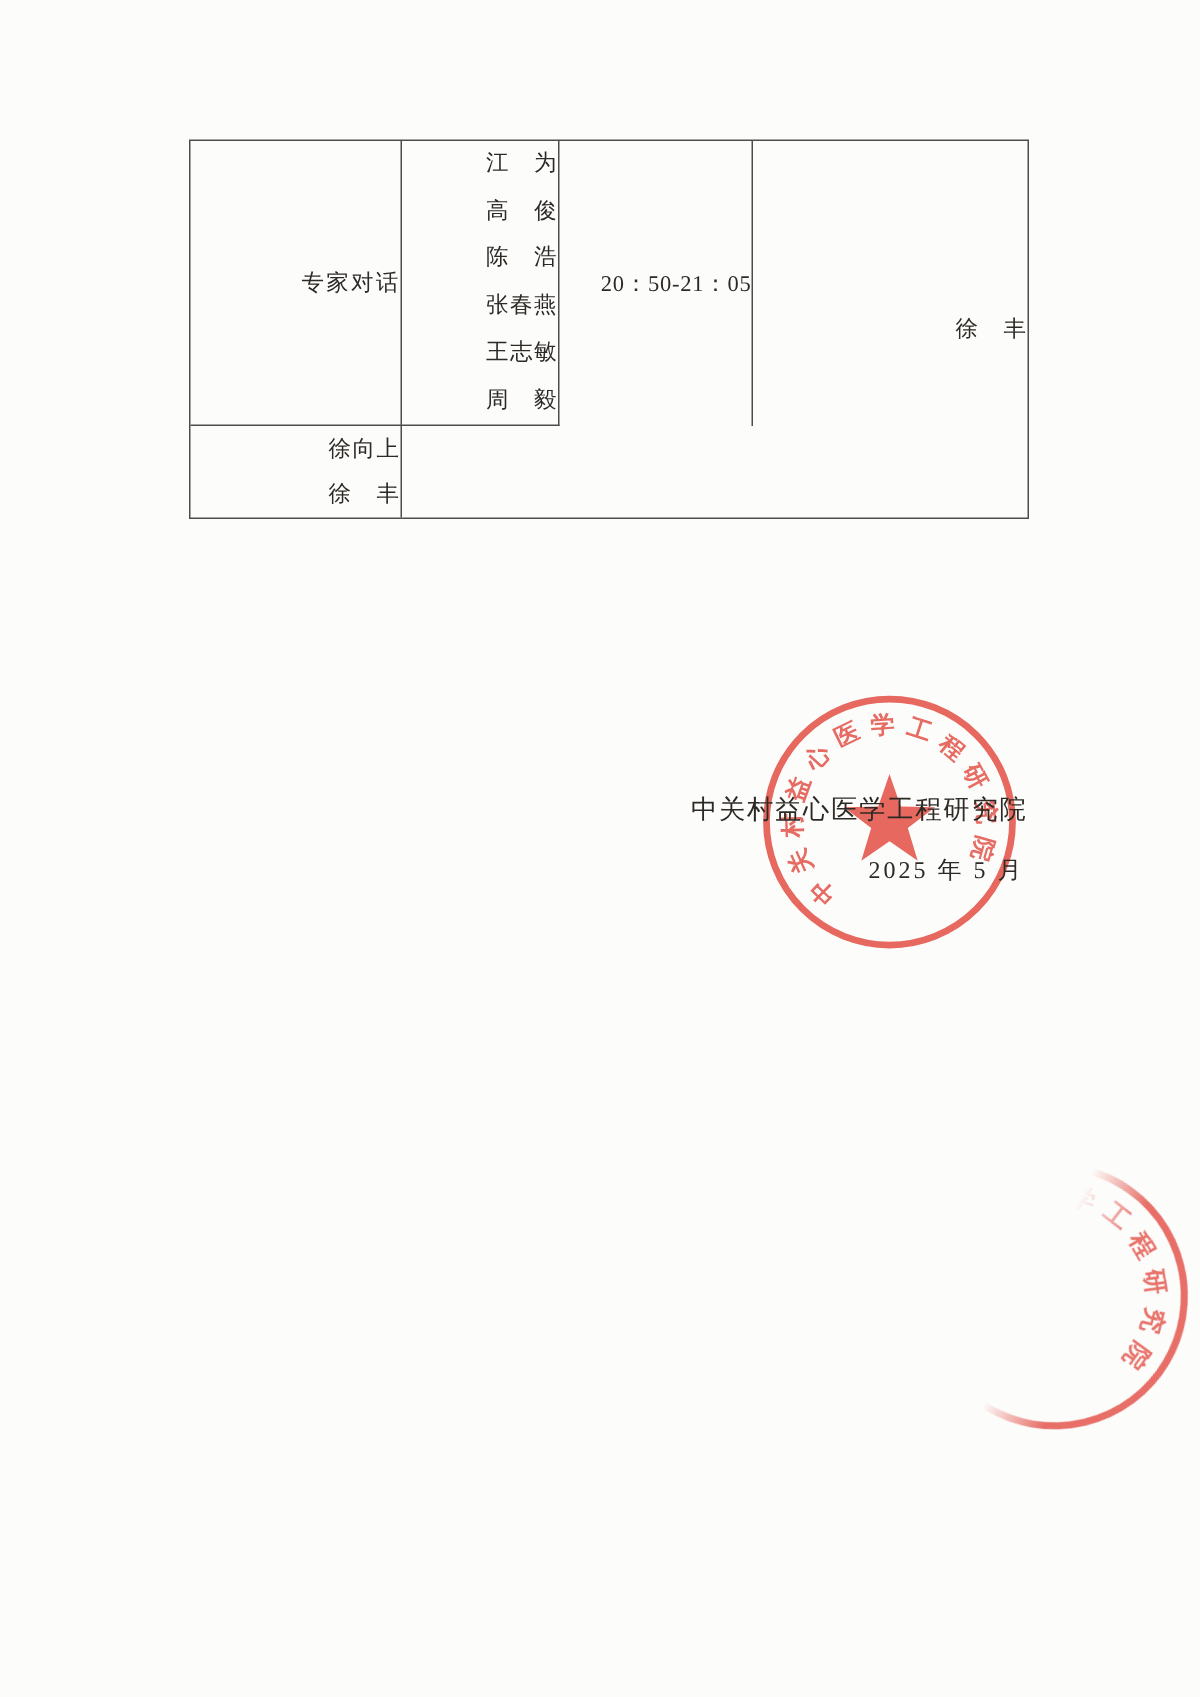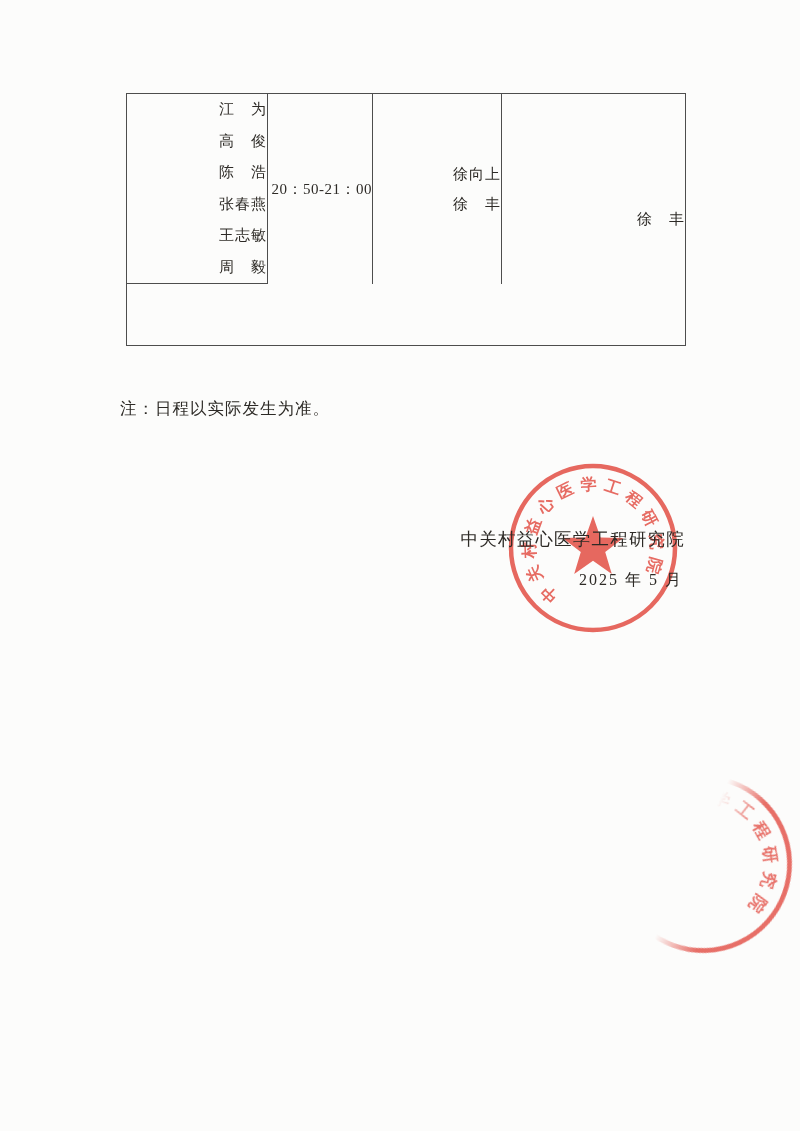--- a/index.html
+++ b/index.html
@@ -85,42 +85,44 @@
     font-weight:bold;
   }
 </style>
 </head>
 <body>
 
 <div class="page">
 
   <div class="schedule-table">
 
+    <div class="cell b-r b-b session-cell">
+      <span>专家对话</span>
+    </div>
     <div class="cell b-r b-b speakers-cell">
       <div class="speaker-line">江　为</div>
       <div class="speaker-line">高　俊</div>
       <div class="speaker-line">陈　浩</div>
       <div class="speaker-line">张春燕</div>
       <div class="speaker-line">王志敏</div>
       <div class="speaker-line">周　毅</div>
     </div>
     <div class="cell host-cell">
       <span>徐　丰</span>
     </div>
 
     <div class="cell b-r time-cell">
-      <span>20：50-21：00</span>
+      <span>20：50-21：05</span>
     </div>
     <div class="cell b-r speakers-cell row2">
       <div class="speaker-line">徐向上</div>
       <div class="speaker-line">徐　丰</div>
     </div>
   </div>
 
-  <div class="note">注：日程以实际发生为准。</div>
 
   <div class="org-name">中关村益心医学工程研究院</div>
   <div class="issue-date">2025 年 5 月</div>
 
   <svg class="seal seal-main" id="seal1" viewBox="0 0 180 180">
       <circle cx="90" cy="90" r="82" fill="none" stroke="#dc4a41" stroke-width="4.5" opacity="0.9"></circle>
       <polygon points="90.0,58.0 97.5,79.6 120.4,80.1 102.2,94.0 108.8,115.9 90.0,102.8 71.2,115.9 77.8,94.0 59.6,80.1 82.5,79.6" fill="#dc4a41" opacity="0.9"></polygon>
       <text x="90" y="26" text-anchor="middle" dominant-baseline="central" font-size="16" fill="#dc4a41" opacity="0.88" transform="rotate(-136 90 90)">中</text>
       <text x="90" y="26" text-anchor="middle" dominant-baseline="central" font-size="16" fill="#dc4a41" opacity="0.88" transform="rotate(-114 90 90)">关</text>
       <text x="90" y="26" text-anchor="middle" dominant-baseline="central" font-size="16" fill="#dc4a41" opacity="0.88" transform="rotate(-92 90 90)">村</text>

